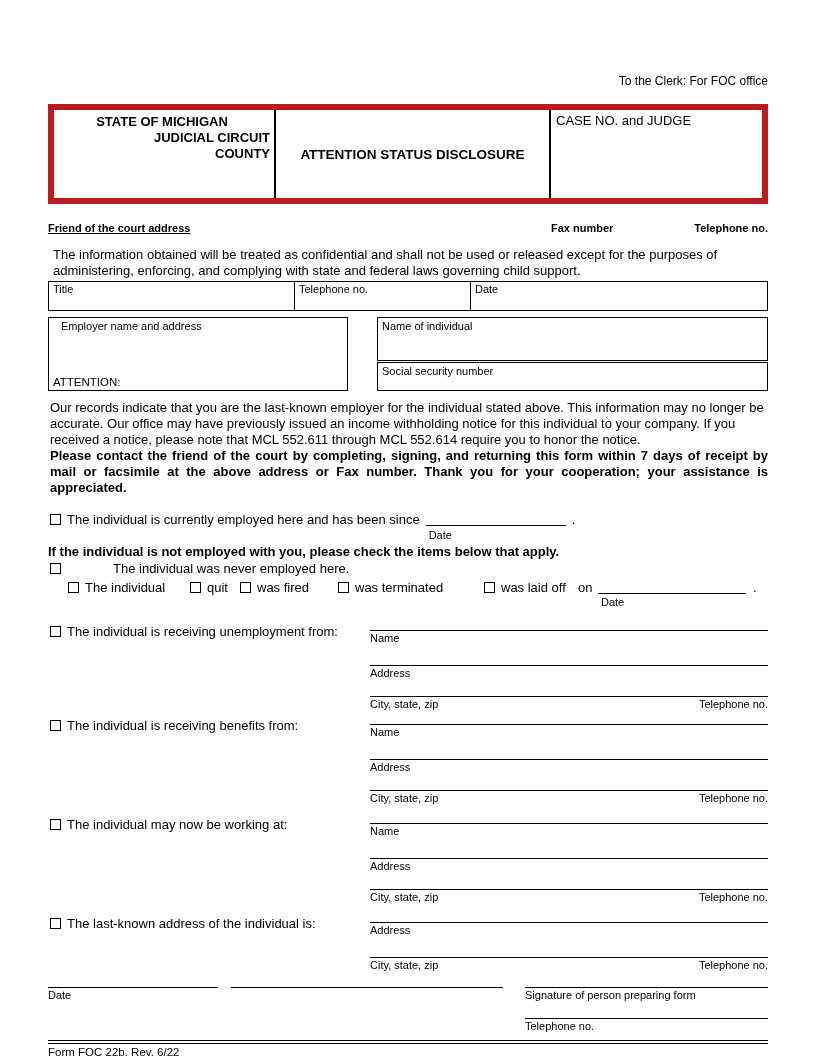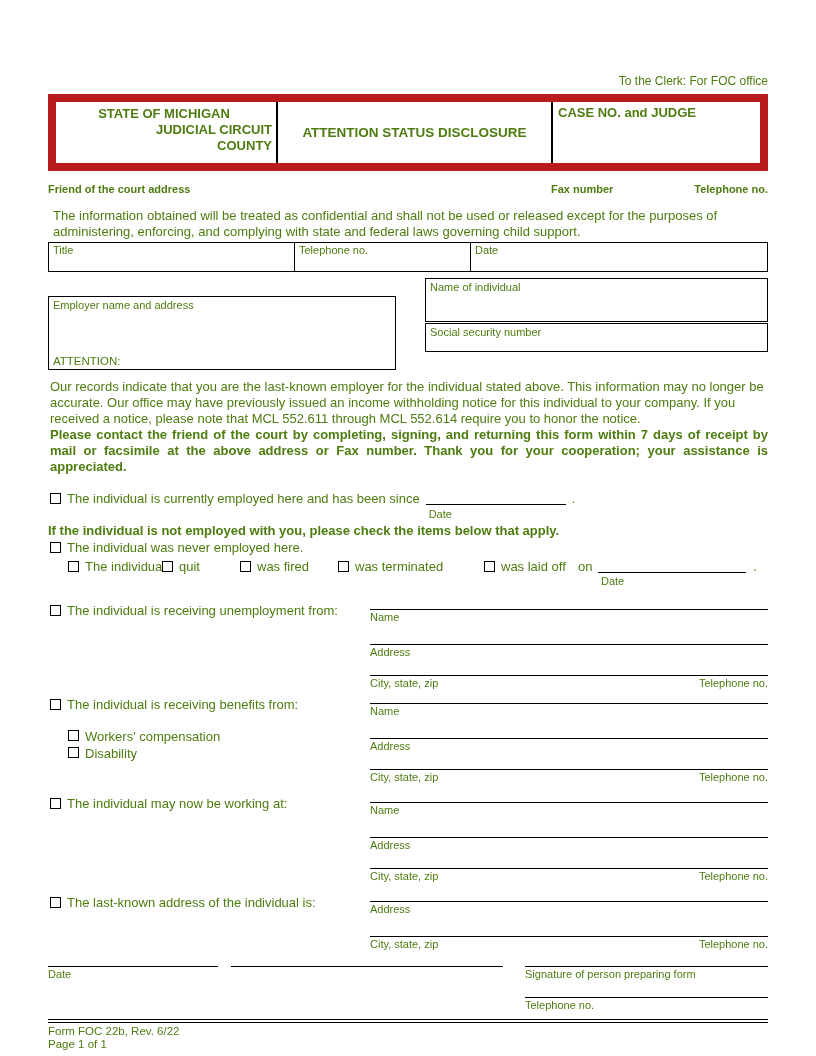--- a/index.html
+++ b/index.html
@@ -1,67 +1,67 @@
 <!DOCTYPE html>
 <html><head>
 <meta charset="utf-8">
 <style>
   * { margin:0; padding:0; box-sizing:border-box; }
   html,body { background:#fff; }
   .page {
     position:relative; width:816px; height:1056px; margin:0 auto;
-    background:#fff; padding:0 48px; color:#4d7c0f;
+    background:#fff; padding:0 48px; color:#000000;
     font-family:"Liberation Sans","DejaVu Sans",sans-serif; font-size:13px;
   }
   .clerk { padding-top:74px; text-align:right; font-size:12px; }
 
   
-  .hdr { margin-top:6px; display:grid; grid-template-columns:222px 275px 1fr;
-         border:8px solid #b91c1c; height:77px; }
+  .hdr { margin-top:16px; display:grid; grid-template-columns:222px 275px 1fr;
+         border:6px solid #b91c1c; height:100px; }
   .hdr .c1 { border-right:2px solid #000; text-align:right; padding:4px 4px 0 0;
              font-weight:bold; line-height:16px; }
   .hdr .c1 .st { text-align:center; }
   .hdr .c2 { border-right:2px solid #000; display:flex; align-items:center;
              justify-content:center; font-weight:bold; font-size:13.5px; text-align:center; }
-  .hdr .c3 { padding:3px 0 16px 5px; font-weight:bold; }
-  .hdr-labels { position:relative; height:15px; margin-top:12px; font-weight:bold; font-size:11px; }
+  .hdr .c3 { padding:3px 0 16px 5px; font-weight:normal; }
+  .hdr-labels { position:relative; height:15px; margin-top:18px; font-weight:bold; font-size:11px;text-decoration:underline; }
   .hdr-labels .hl2 { position:absolute; left:503px; top:0; }
   .hdr-labels .hl3 { position:absolute; right:0; top:0; }
 
   .conf { margin-top:10px; padding-left:5px; line-height:15.5px; }
 
   
   .ctable { margin-top:3px; display:grid; grid-template-columns:246px 176px 167px auto;
             border:1.3px solid #000; }
   .ctable .cell { border-right:1px solid #000; height:28px; font-size:11px; padding:1px 0 0 4px; }
   .ctable .cell:last-child { border-right:none; }
 
   
   .emp-row { margin-top:6px; display:flex; }
-  .emp-box { width:348px; height:74px; border:1.5px solid #000; position:relative;
-             font-size:11px; padding:2px 4px;margin-top:18px; }
+  .emp-box { width:300px; height:74px; border:1.5px solid #000; position:relative;
+             font-size:11px; padding:2px 12px; }
   .emp-box .att { position:absolute; left:4px; bottom:2px; font-size:11.5px; }
   .ind-col { margin-left:29px; flex:1; display:flex; flex-direction:column; }
   .ind-box { border:1.5px solid #000; height:44px; font-size:11px; padding:2px 4px; }
   .ssn-box { border:1.5px solid #000; height:29px; margin-top:1px; font-size:11px; padding:2px 4px; }
 
   .notice { margin-top:9px; padding-left:2px; line-height:16px; }
   .notice .bold { font-weight:bold; text-align:justify; }
 
   
   .cbrow { display:flex; align-items:flex-start; line-height:16px; }
   .cb { flex:none; width:11px; height:11px; border:1.3px solid #000; margin:2px 6px 0 2px; background:#fff; }
   .blank { display:inline-flex; flex-direction:column; margin-left:6px; }
   .blank .bl { width:140px; height:14px; border-bottom:1.3px solid #000; }
   .blank .bls { font-size:11px; padding:1px 0 0 3px; }
   .period { margin-left:6px; }
 
   .row-employed { margin-top:16px; }
   .bold-head { margin-top:1px; font-weight:bold; }
-  .row-never { margin-top:2px; }
+  .row-never { margin-top:2px;gap:46px; }
 
   .row-sep { position:relative; margin-top:3px; height:33px; }
   .row-sep .abs { position:absolute; top:0; display:flex; align-items:flex-start; line-height:16px; }
   .row-sep .dline { position:absolute; left:550px; top:0; width:148px; height:14px; border-bottom:1.3px solid #000; }
   .row-sep .dlbl { position:absolute; left:553px; top:16px; font-size:11px; }
   .row-sep .p { position:absolute; left:705px; top:0; }
 
   
   .section { display:flex; }
   .sec-left { width:322px; }
@@ -151,21 +151,21 @@
   <div class="cbrow row-never">
     <span class="cb"></span>
     <span>The individual was never employed here.</span>
   </div>
 
   <div class="row-sep">
     <span class="abs" style="left:20px">
       <span class="cb" style="margin-left:0"></span>
       <span>The individual</span>
     </span>
-    <span class="abs" style="left:114px">
+    <span class="abs" style="left:142px">
       <span class="cb" style="margin-left:0"></span>
       <span>quit</span>
     </span>
     <span class="abs" style="left:192px">
       <span class="cb" style="margin-left:0"></span>
       <span>was fired</span>
     </span>
     <span class="abs" style="left:290px">
       <span class="cb" style="margin-left:0"></span>
       <span>was terminated</span>
@@ -205,30 +205,20 @@
       </div>
     </div>
   </div>
 
   <div class="section" style="margin-top:8px">
     <div class="sec-left">
       <div class="cbrow">
         <span class="cb"></span>
         <span>The individual is receiving benefits from:</span>
       </div>
-      <div class="subs">
-        <div class="cbrow">
-          <span class="cb"></span>
-          <span>Workers' compensation</span>
-        </div>
-        <div class="cbrow">
-          <span class="cb"></span>
-          <span>Disability</span>
-        </div>
-      </div>
     </div>
     <div class="sec-right">
       <div class="fgroup g1">
         <div class="line"></div>
         <div class="flabel">Name</div>
       </div>
       <div class="fgroup g2">
         <div class="line"></div>
         <div class="flabel">Address</div>
       </div>

